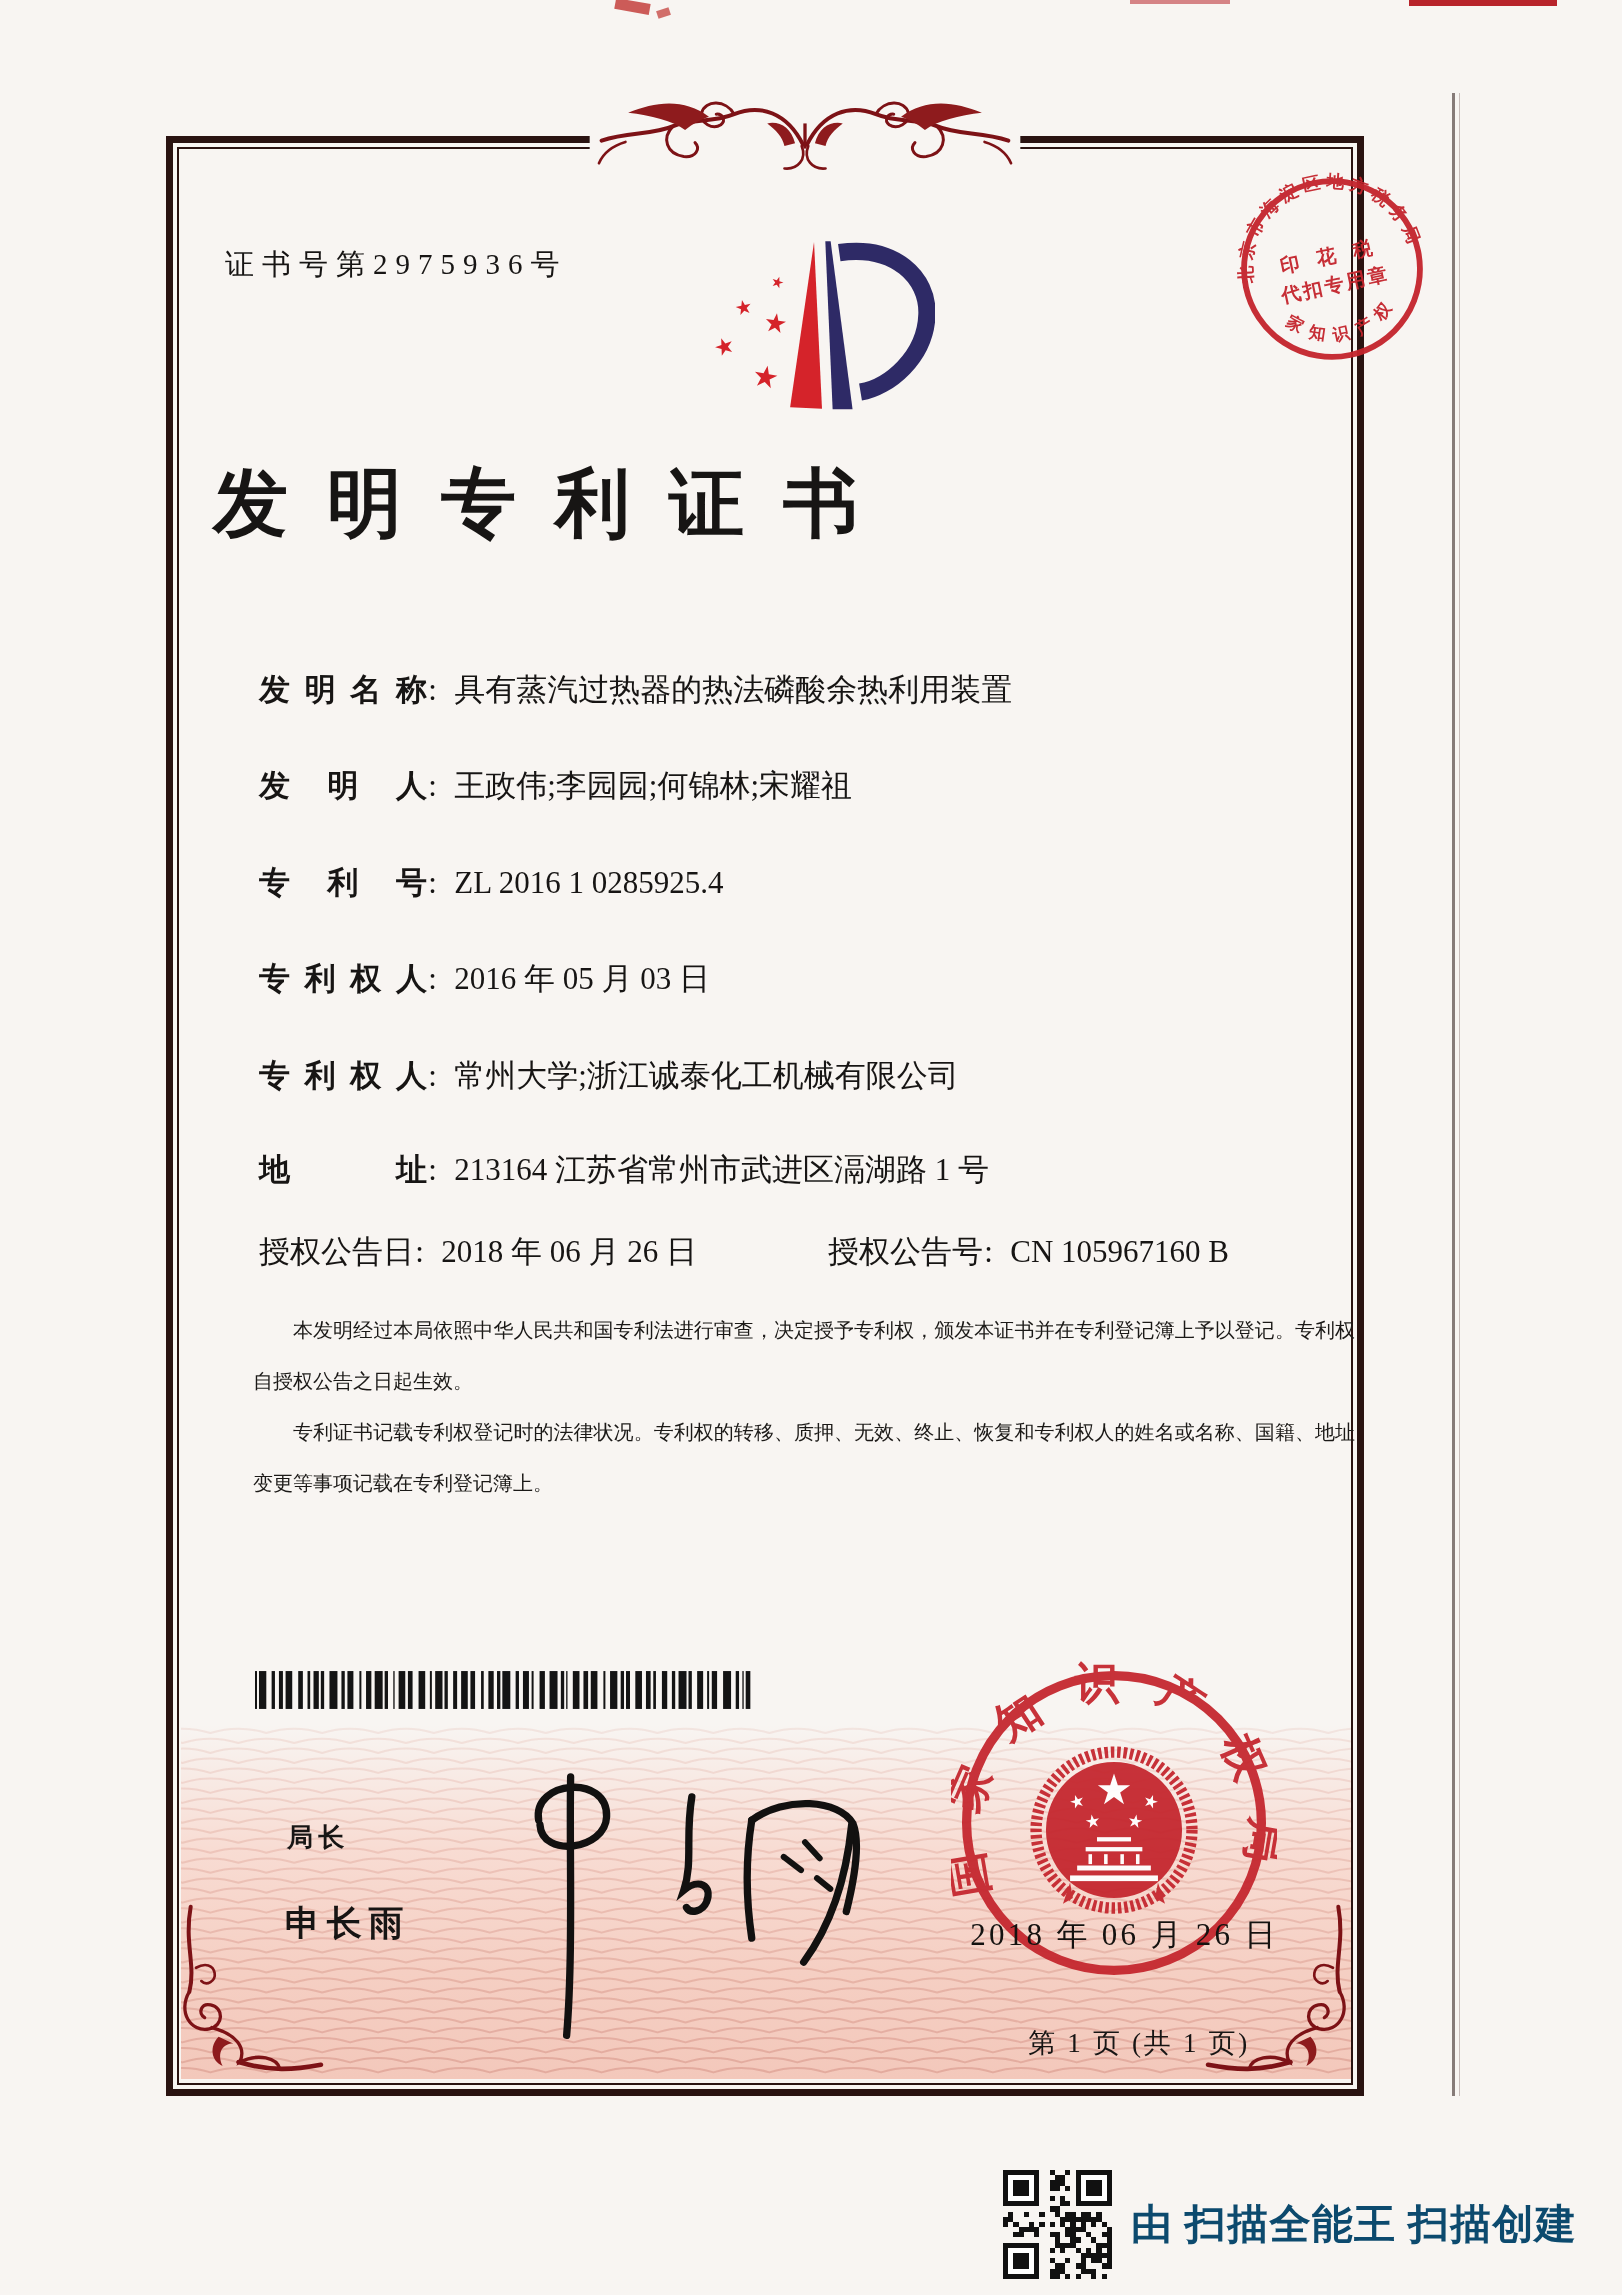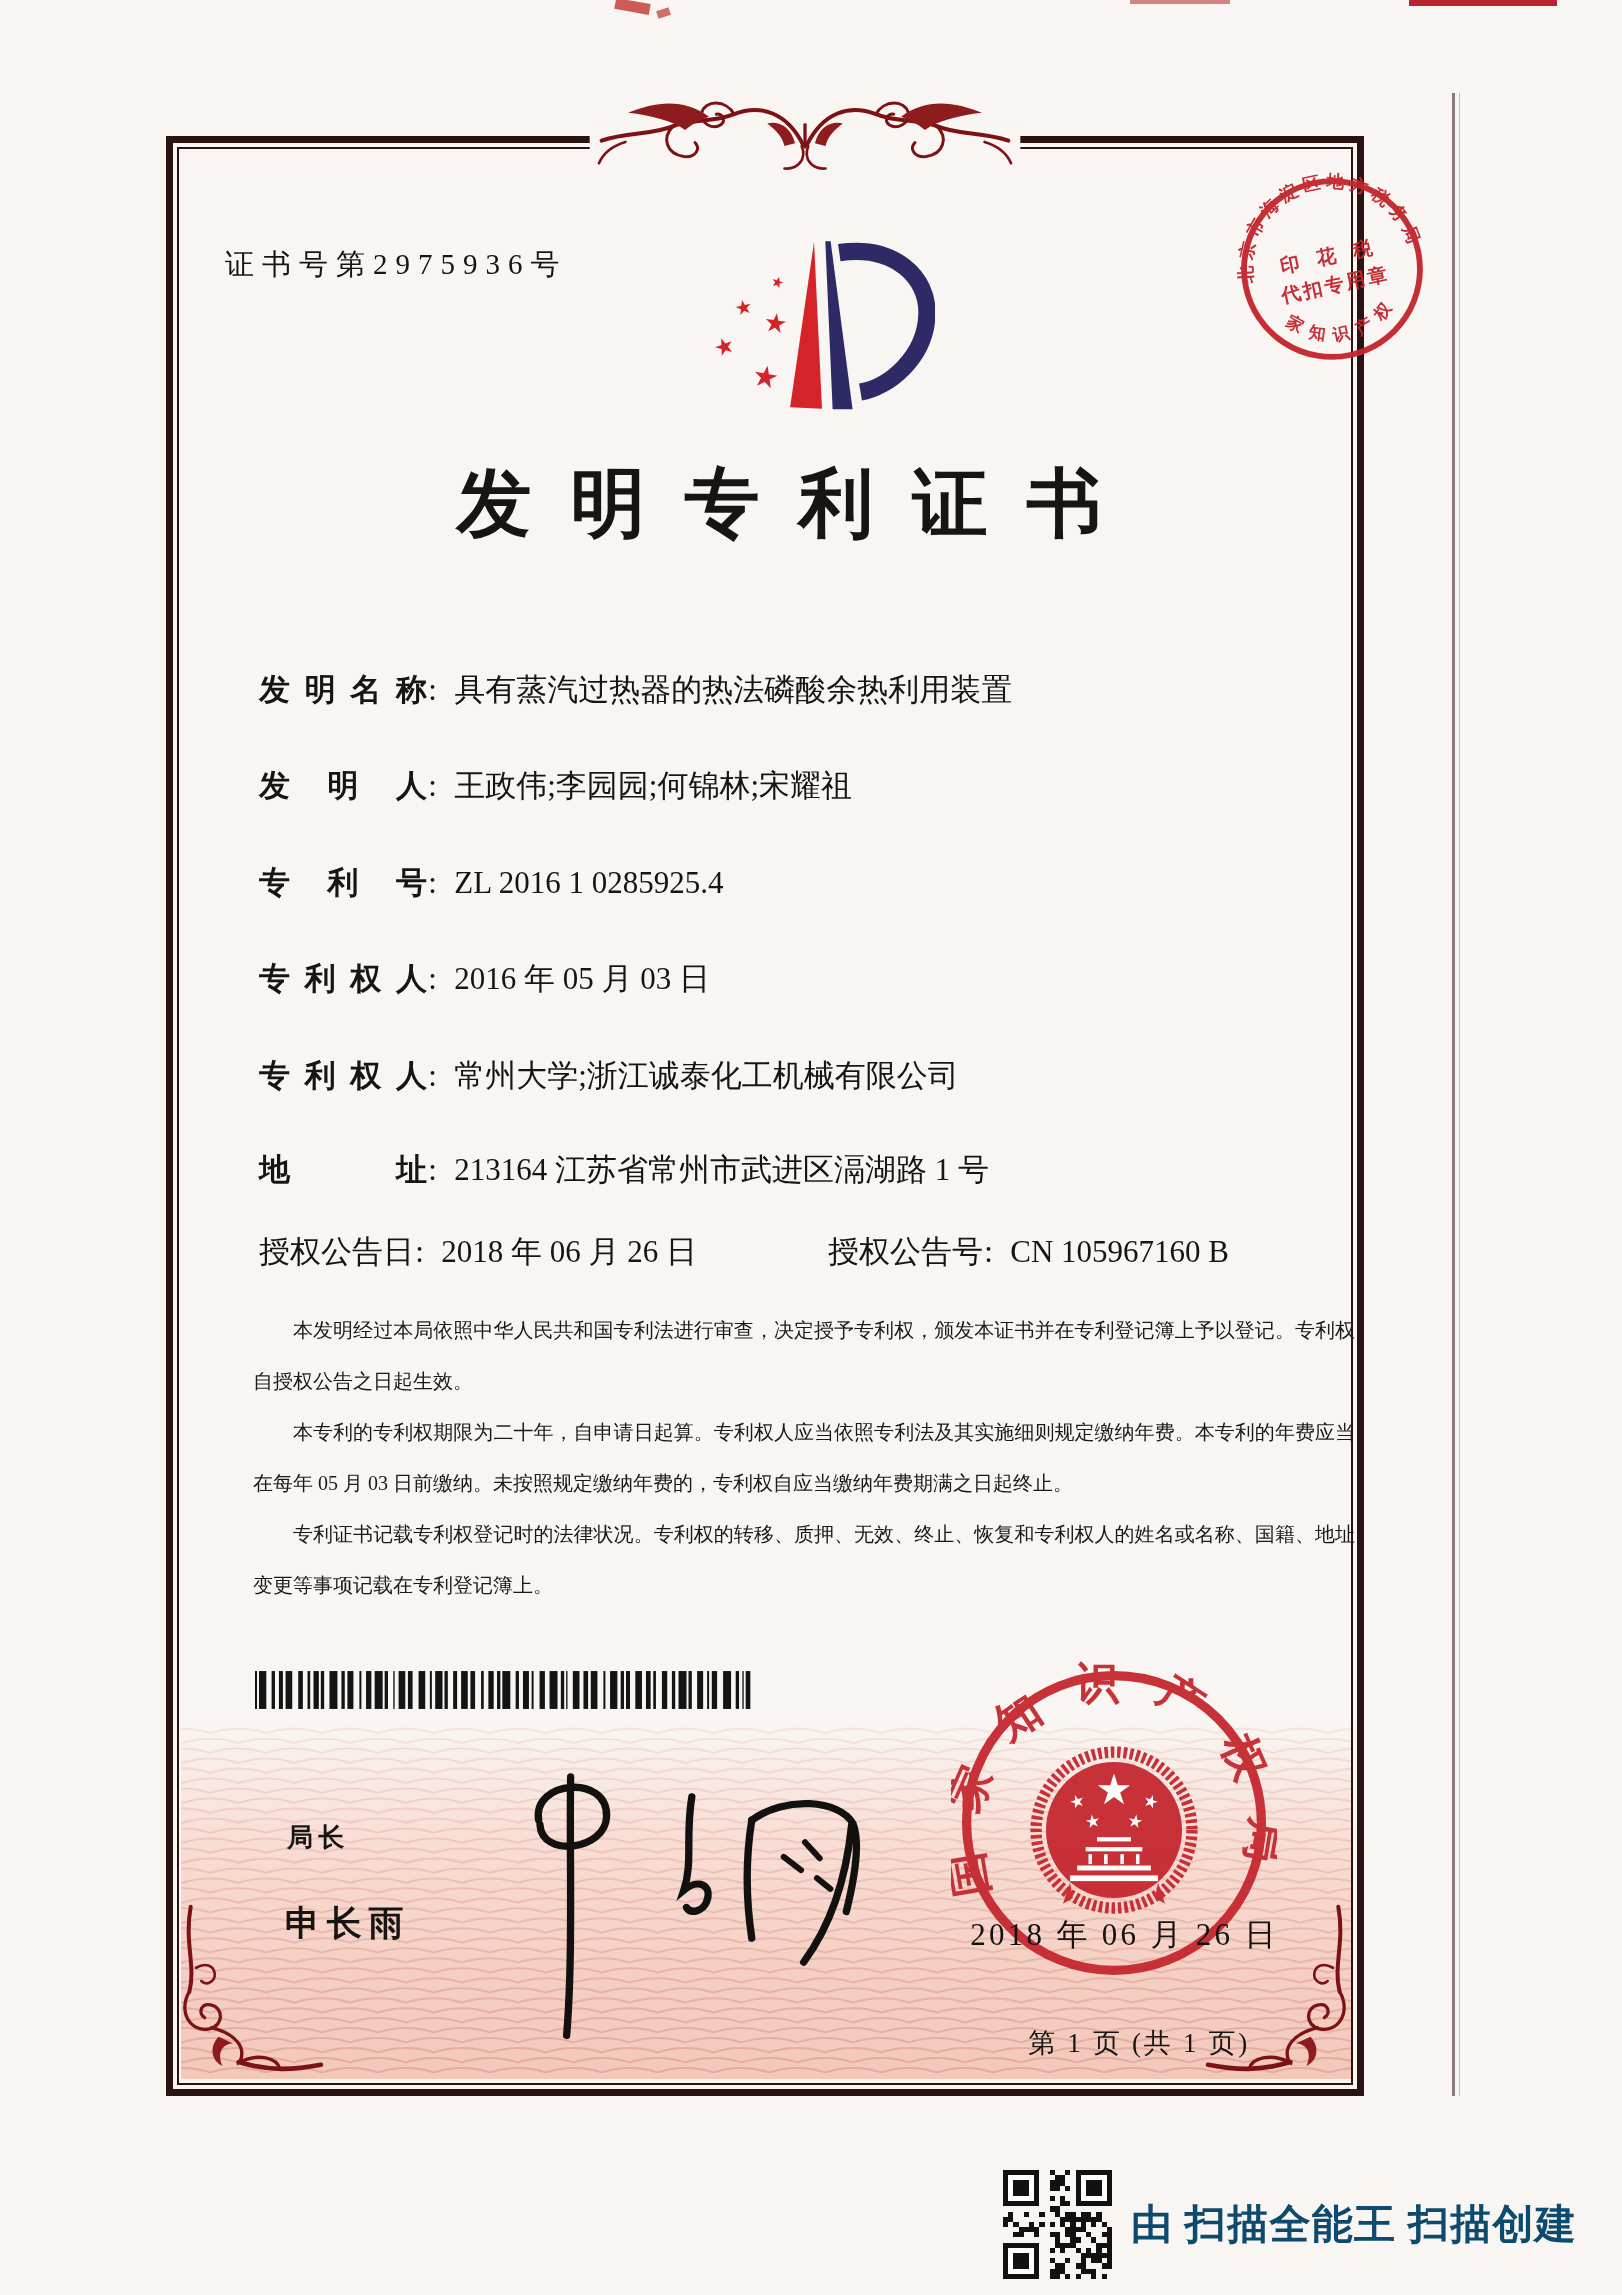--- a/index.html
+++ b/index.html
@@ -15,21 +15,21 @@
     left:166px;top:136px;width:1184px;height:1946px;
     border:7.3px solid #2a1311;z-index:2;pointer-events:none;
   }
   .frame-inner{
     position:absolute;left:4px;top:4px;right:4px;bottom:4px;
     border:2.7px solid #2a1311;
   }
   
   .cert-no{left:225px;top:245px;font-size:29px;letter-spacing:8px;z-index:3;}
   .doc-title{
-    left:213px;top:454px;width:1171px;text-align:center;
+    left:213px;top:454px;width:1171px;
     font-size:75px;font-weight:bold;letter-spacing:39px;z-index:3;white-space:nowrap;
   }
   
   .field{left:259px;font-size:31px;z-index:3;white-space:nowrap;}
   .flabel{display:inline-block;width:168px;text-align:justify;text-align-last:justify;font-weight:bold;}
   .colon{display:inline-block;margin:0 17.3px 0 1.3px;}
   .grant-row{left:259px;top:1231px;font-size:31px;z-index:3;white-space:nowrap;}
   .grant-no{position:absolute;left:569px;top:0;white-space:nowrap;}
   
   .paras{left:253px;top:1305px;width:1102px;z-index:3;}
@@ -212,21 +212,20 @@
 
 <div class="abs grant-row">
   <span>授权公告日</span><span class="colon">:</span><span>2018 年 06 月 26 日</span>
   <span class="grant-no">
     <span>授权公告号</span><span class="colon">:</span><span>CN 105967160 B</span>
   </span>
 </div>
 
 <div class="abs paras">
   <p>本发明经过本局依照中华人民共和国专利法进行审查，决定授予专利权，颁发本证书并在专利登记簿上予以登记。专利权自授权公告之日起生效。</p>
-  <p>本专利的专利权期限为二十年，自申请日起算。专利权人应当依照专利法及其实施细则规定缴纳年费。本专利的年费应当在每年 05 月 03 日前缴纳。未按照规定缴纳年费的，专利权自应当缴纳年费期满之日起终止。</p>
   <p>专利证书记载专利权登记时的法律状况。专利权的转移、质押、无效、终止、恢复和专利权人的姓名或名称、国籍、地址变更等事项记载在专利登记簿上。</p>
 </div>
 
 <svg class="abs barcode" id="barcode-svg" width="500" height="38" viewBox="0 0 752 57">
     <rect x="0" y="0" width="3" height="57" fill="#141414"></rect>
     <rect x="6" y="0" width="11" height="57" fill="#141414"></rect>
     <rect x="25" y="0" width="5" height="57" fill="#141414"></rect>
     <rect x="36" y="0" width="6" height="57" fill="#141414"></rect>
     <rect x="46" y="0" width="10" height="57" fill="#141414"></rect>
     <rect x="65" y="0" width="7" height="57" fill="#141414"></rect>

